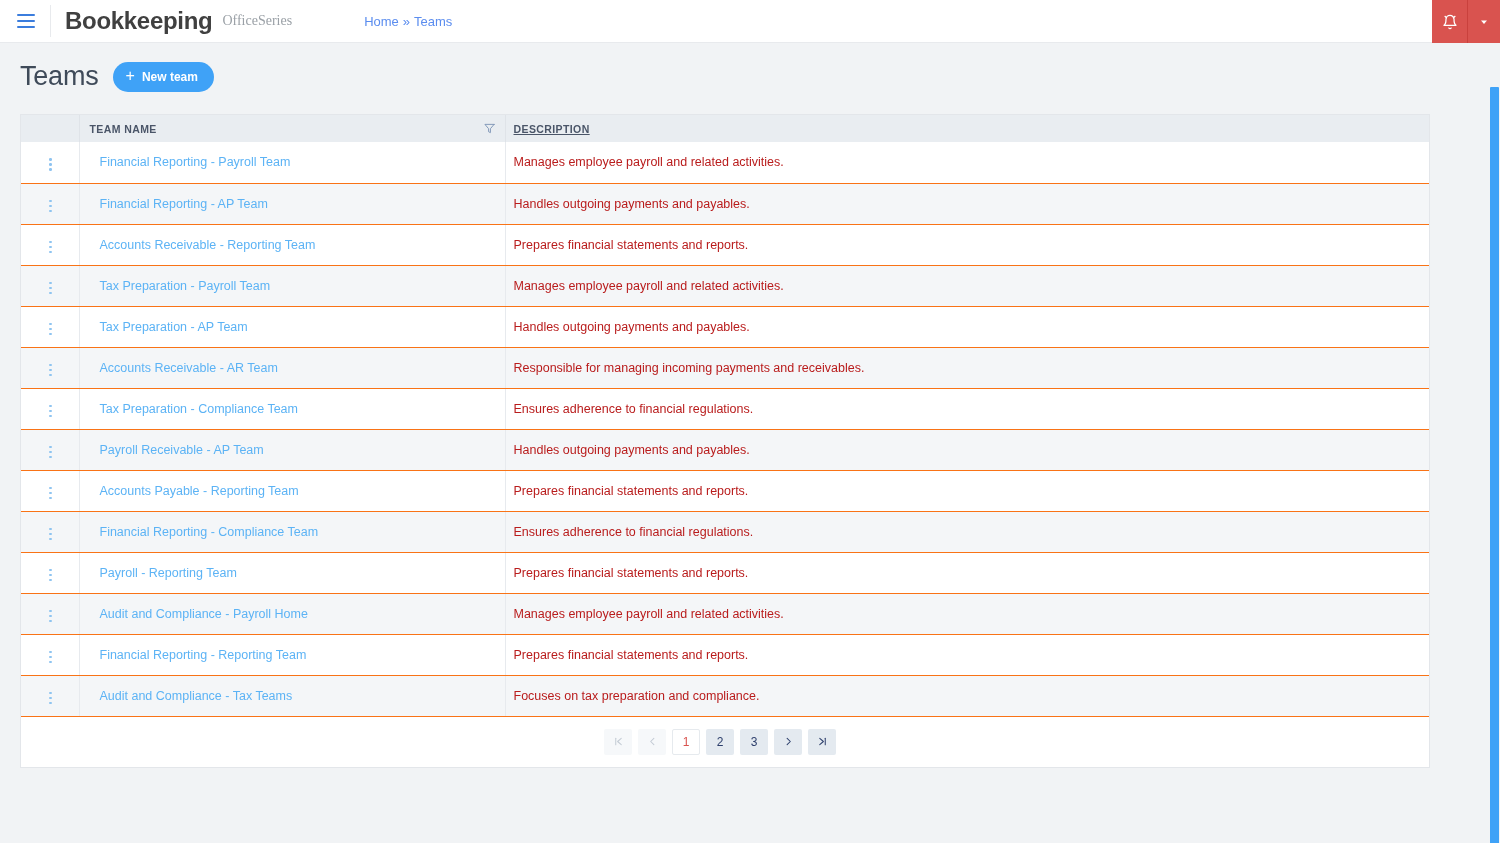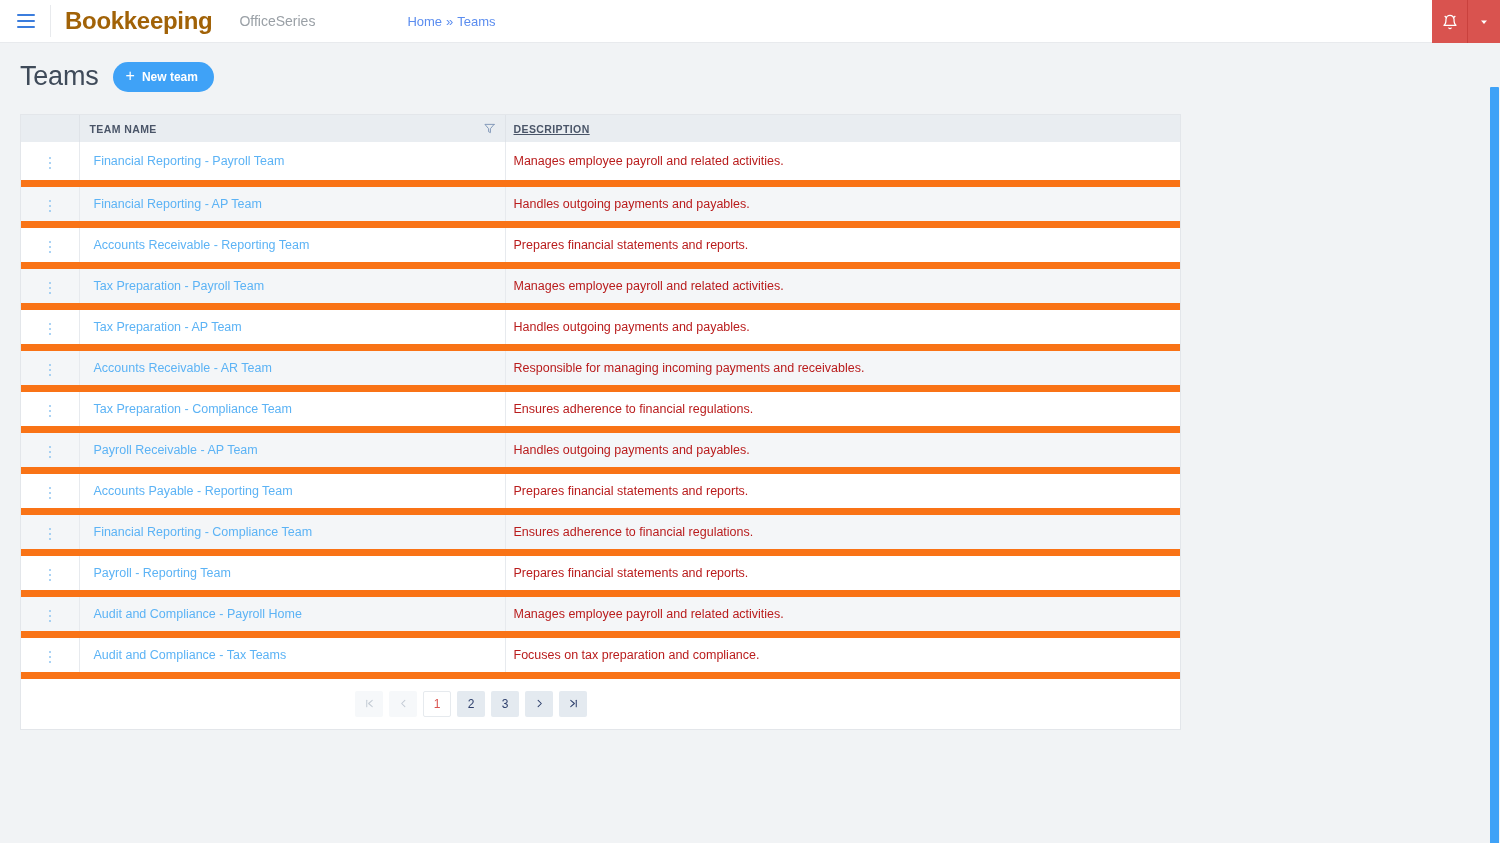--- a/index.html
+++ b/index.html
@@ -30,30 +30,31 @@
   }
   .hamburger span {
     display: block; width: 18px; height: 2px;
     background: #3b7ddd; border-radius: 1px;
   }
   .topdivider {
     width: 1px; height: 32px; background: #e8eaed;
     margin: 0 14px 0 4px;
   }
   .brand {
-    font-size: 24px; font-weight: bold; color: #a16207;
+    font-size: 24px; font-weight: bold; color: #404040;
     letter-spacing: -0.3px;
     cursor: pointer;
   }
   .brand-sub {
-    font-size: 14px; color: #9aa0a6; margin-left: 27px;
+    font-size: 14px; color: #9aa0a6; margin-left: 10px;
     align-self: center;
+    font-family: Liberation Serif, serif;
   }
   .breadcrumb {
-    margin-left: 92px;
+    margin-left: 72px;
     font-size: 13px;
     color: #5b8def;
     display: flex; align-items: center; gap: 4px;
   }
   .breadcrumb a { color: #5b8def; text-decoration: none; cursor: pointer; }
   .breadcrumb .sep { color: #5b8def; font-size: 13px; }
 
   .topbar-right {
     position: absolute; right: 0; top: 0;
     height: 43px; display: flex; align-items: stretch;
@@ -93,21 +94,21 @@
   }
   .new-btn .plus {
     font-size: 16px; font-weight: normal; line-height: 1;
     position: relative; top: -1px;
   }
 
   
   .table-card {
     background: #ffffff;
     border: 1px solid #e3e6ea;
-    width: 1161px;
+    width: 1410px;
     position: relative;
   }
   table {
     width: 100%;
     border-collapse: collapse;
     table-layout: fixed;
   }
   thead th {
     background: #e9edf1;
     height: 27px;
@@ -125,23 +126,23 @@
   th.col-name { width: 426px; position: relative; }
   th.col-desc { width: auto; padding-left: 8px; text-decoration: underline; }
 
   .th-inner { display: flex; align-items: center; justify-content: space-between; }
   .filter-icon { cursor: pointer; display: inline-flex; }
 
   tbody tr { height: 41px; }
   tbody tr:nth-child(odd) { background: #ffffff; }
   tbody tr:nth-child(even) { background: #f4f6f8; }
   tbody td {
-    border-bottom: 7px solid #f97316;
+    border-bottom: 1px solid #f97316;
     border-right: 1px solid #e7eaee;
-    padding: 0 14px;
+    padding: 0 20px;
     font-size: 12.5px;
     color: #5a6676;
     vertical-align: middle;
   }
   tbody td:last-child { border-right: none; }
   td.cell-menu { text-align: center; }
   .dots {
     display: inline-flex; flex-direction: column; gap: 2.5px;
     cursor: pointer; padding: 4px 8px;
   }
@@ -355,20 +356,29 @@
             <td class="desc-cell">Prepares financial statements and reports.</td>
           </tr>
           <tr>
             <td class="cell-menu"><span class="dots">
                 <i></i>
                 <i></i>
                 <i></i>
               </span></td>
             <td><a class="team-link">Audit and Compliance - Payroll Home</a></td>
             <td class="desc-cell">Manages employee payroll and related activities.</td>
+          </tr>
+          <tr>
+            <td class="cell-menu"><span class="dots">
+                <i></i>
+                <i></i>
+                <i></i>
+              </span></td>
+            <td><a class="team-link">Financial Reporting - Reporting Team</a></td>
+            <td class="desc-cell">Prepares financial statements and reports.</td>
           </tr>
           <tr>
             <td class="cell-menu"><span class="dots">
                 <i></i>
                 <i></i>
                 <i></i>
               </span></td>
             <td><a class="team-link">Audit and Compliance - Tax Teams</a></td>
             <td class="desc-cell">Focuses on tax preparation and compliance.</td>
           </tr>

